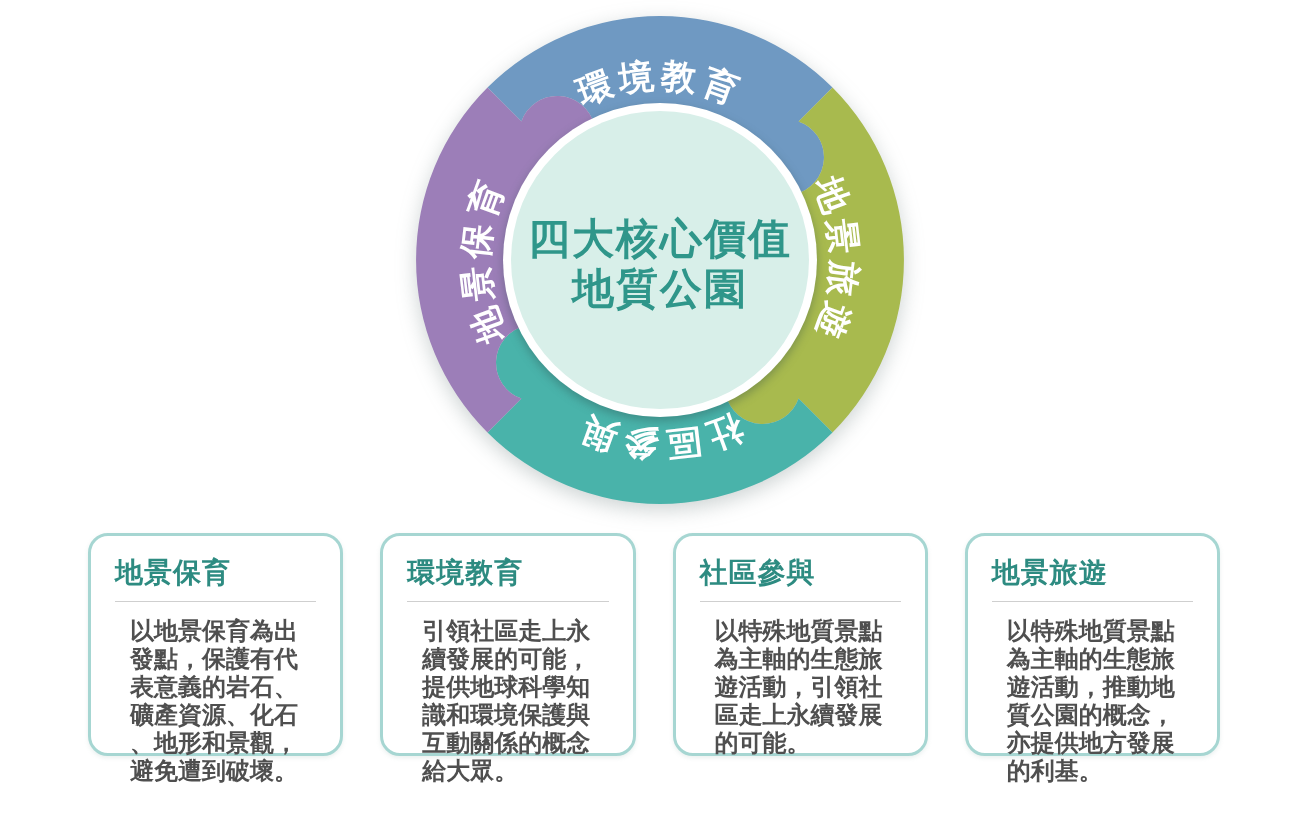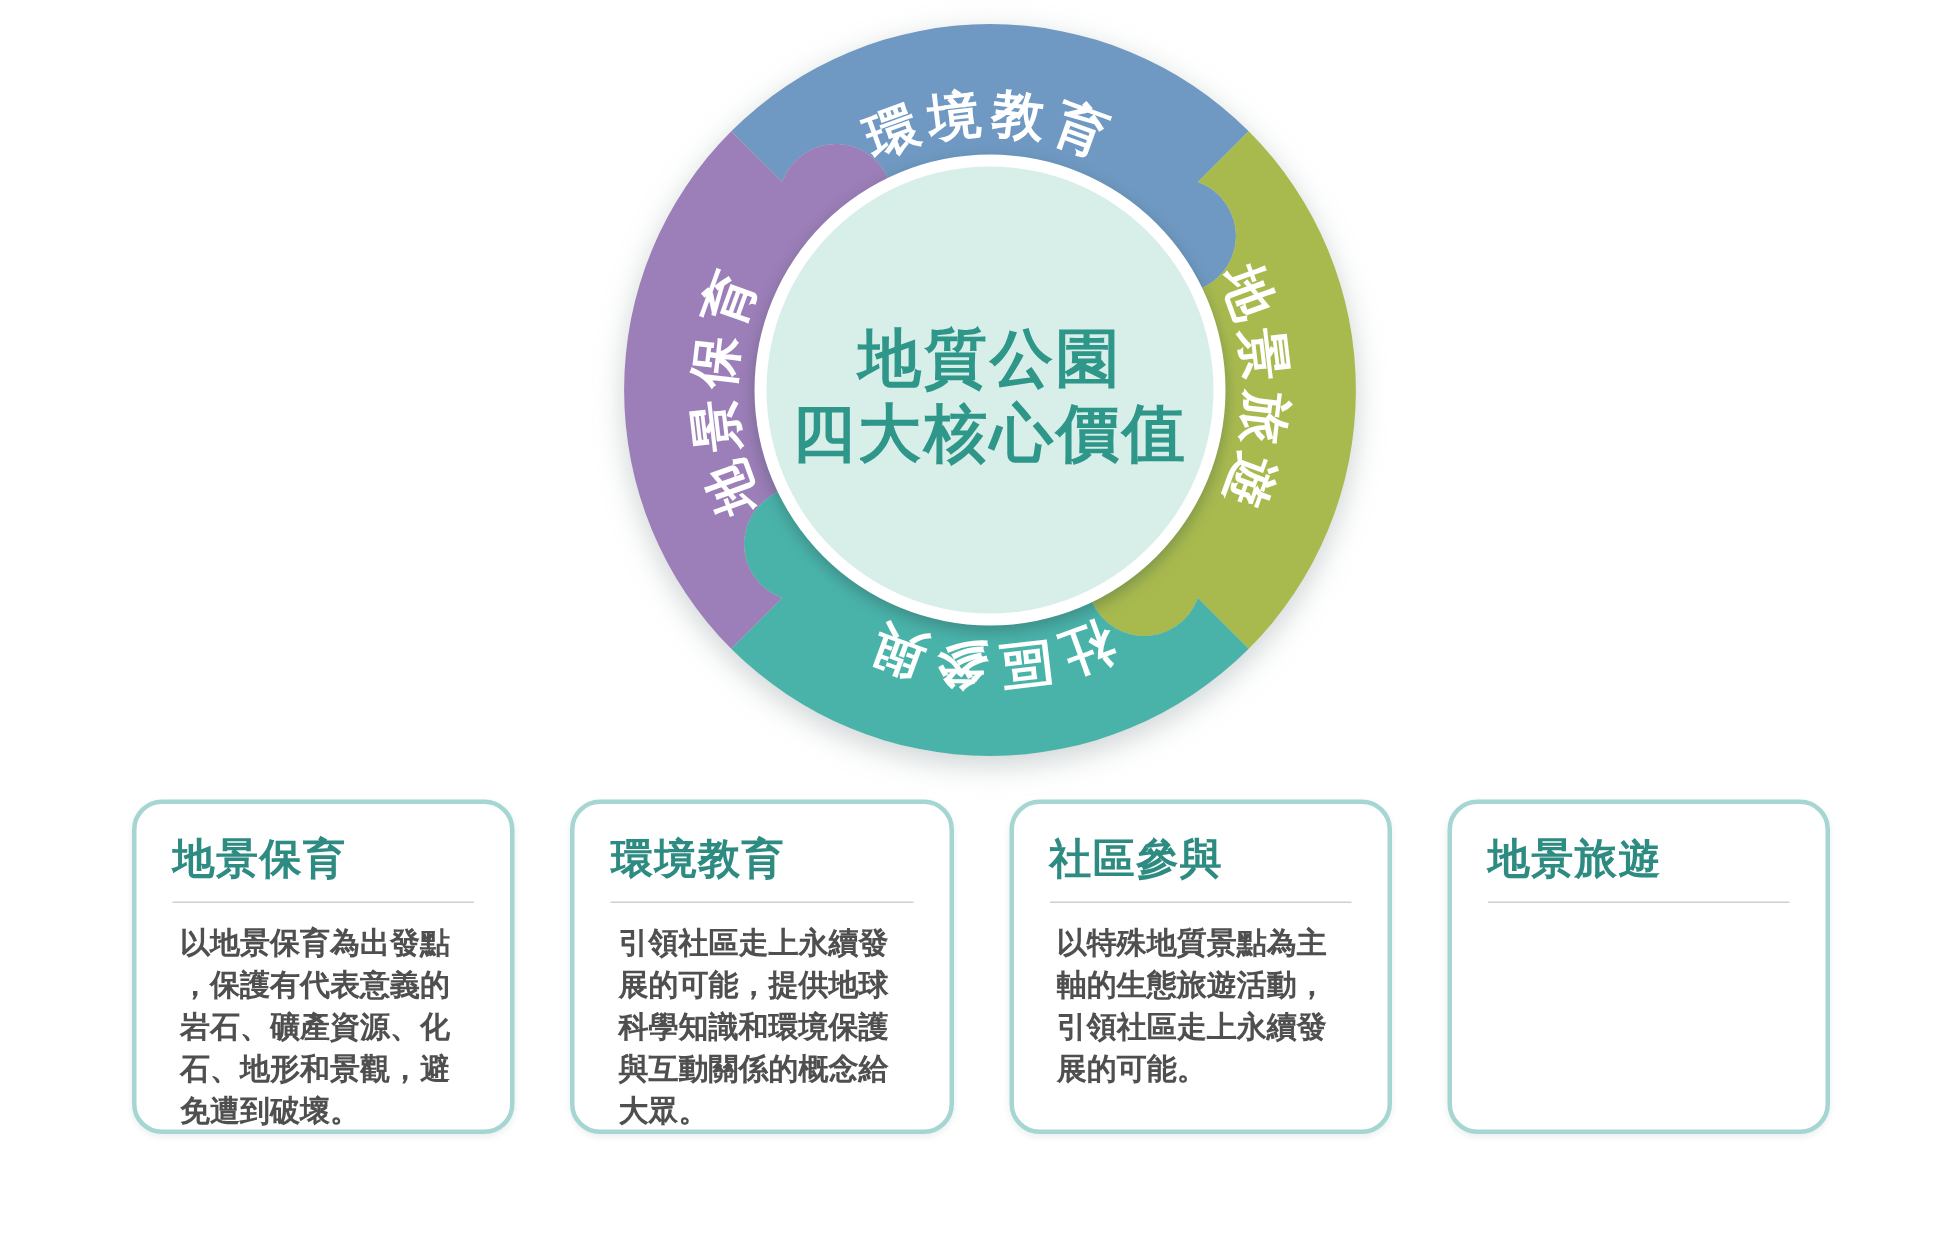--- a/index.html
+++ b/index.html
@@ -36,21 +36,21 @@
     padding:20px 24px 0 24px;
     box-shadow:0 2px 4px rgba(140,170,168,.18);
   }
   .card h3{
     margin:0;font-size:28px;line-height:34px;letter-spacing:1px;font-weight:bold;
   }
   .card .divider{
     border-top:1px solid #CFCFCF;margin:11px 0 13px 0;height:0;
   }
   .card p{
-    margin:5px;font-size:20px;line-height:28px;font-weight:bold;color:#4F4F4F;
+    margin:15px;font-size:24px;line-height:28px;font-weight:bold;color:#4F4F4F;
     line-break:anywhere;word-break:break-all;
   }
 </style>
 </head>
 <body>
 
 <div class="canvas">
 
   <svg class="wheel" viewBox="0 0 500 508" aria-hidden="false">
     <defs>
@@ -77,22 +77,22 @@
     </text>
     <text font-size="35" letter-spacing="5" fill="#FFFFFF" text-anchor="middle">
       <textPath href="#tp1" startOffset="75%">社區參與</textPath>
     </text>
     <text font-size="35" letter-spacing="5" fill="#FFFFFF" text-anchor="middle">
       <textPath href="#tp2" startOffset="50%">地景保育</textPath>
     </text>
   </svg>
 
   <div class="center-label" id="center-label" style="color: rgb(47, 150, 138);">
+    <span>四大核心價值</span>
     <span>地質公園</span>
-    <span>四大核心價值</span>
   </div>
 
   <div class="cards">
     <div class="card" style="border-color: rgb(166, 214, 210);">
       <h3 style="color: rgb(45, 139, 129);">地景保育</h3>
       <div class="divider"></div>
       <p>以地景保育為出發點，保護有代表意義的岩石、礦產資源、化石、地形和景觀，避免遭到破壞。</p>
     </div>
     <div class="card" style="border-color: rgb(166, 214, 210);">
       <h3 style="color: rgb(45, 139, 129);">環境教育</h3>
@@ -100,16 +100,17 @@
       <p>引領社區走上永續發展的可能，提供地球科學知識和環境保護與互動關係的概念給大眾。</p>
     </div>
     <div class="card" style="border-color: rgb(166, 214, 210);">
       <h3 style="color: rgb(45, 139, 129);">社區參與</h3>
       <div class="divider"></div>
       <p>以特殊地質景點為主軸的生態旅遊活動，引領社區走上永續發展的可能。</p>
     </div>
     <div class="card" style="border-color: rgb(166, 214, 210);">
       <h3 style="color: rgb(45, 139, 129);">地景旅遊</h3>
       <div class="divider"></div>
+      <p>以特殊地質景點為主軸的生態旅遊活動，推動地質公園的概念，亦提供地方發展的利基。</p>
     </div>
   </div>
 
 </div>
 
 </body></html>

